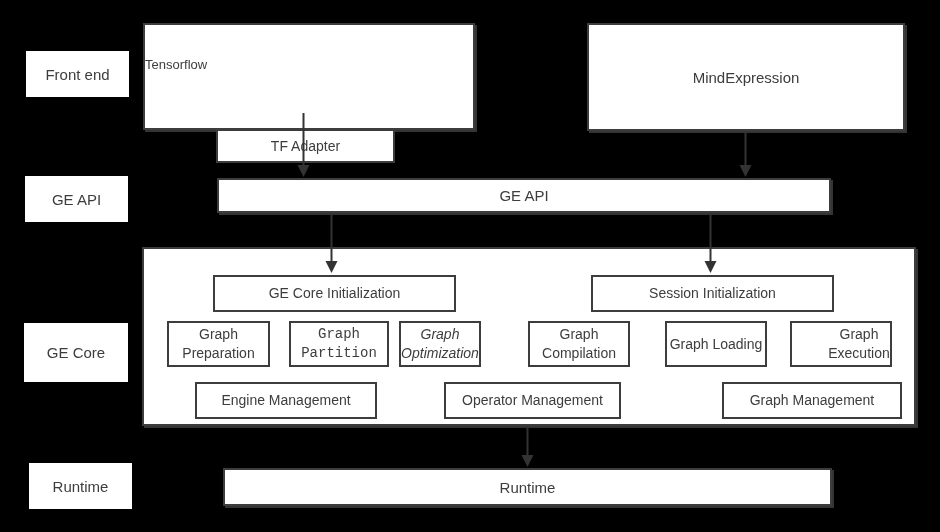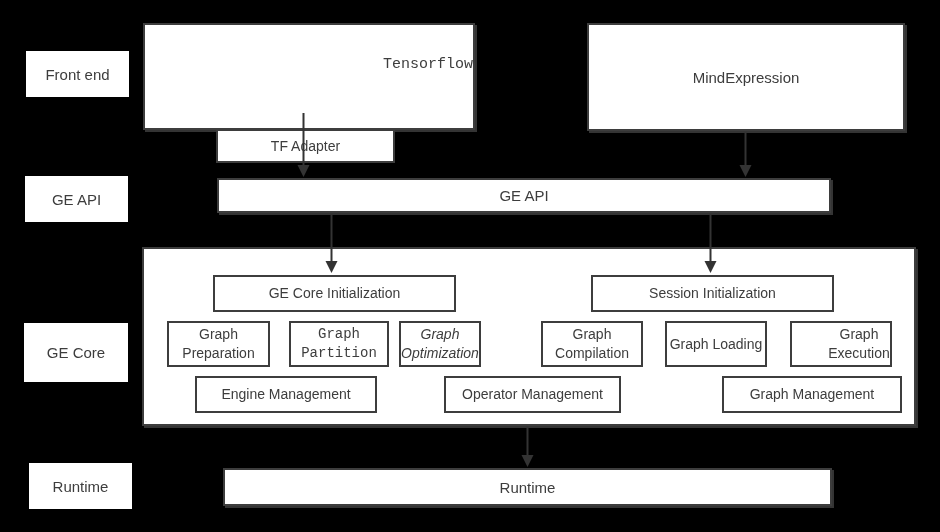--- a/index.html
+++ b/index.html
@@ -11,44 +11,44 @@
     position:absolute;background:#ffffff;border:2px solid #3d3d3d;box-sizing:border-box;
     display:flex;align-items:center;justify-content:center;text-align:center;
     font-size:14px;line-height:19px;color:#3d3d3d;
   }
   .big{box-shadow:2px 2px 0 rgba(150,150,150,0.35);font-size:15px;}
   .side-label{
     position:absolute;background:#ffffff;border:none;box-sizing:border-box;
     display:flex;align-items:center;justify-content:center;text-align:right;
     font-size:15px;color:#3d3d3d;
   }
-  .container-title{position:absolute;top:30px;left:0;right:0;text-align:right;font-size:15px;line-height:20px;font-family:Liberation Mono, monospace;}
+  .container-title{position:absolute;top:30px;left:0;right:0;text-align:left;font-size:13px;line-height:20px;}
   
   #lbl-front-end{left:26px;top:51px;width:103px;height:46px;}
   #lbl-ge-api{left:25px;top:176px;width:103px;height:46px;}
   #lbl-ge-core{left:24px;top:323px;width:104px;height:59px;}
   #lbl-runtime{left:29px;top:463px;width:103px;height:46px;}
   
   #box-tensorflow{left:143px;top:23px;width:332px;height:107px;display:block;}
   #box-tf-adapter{left:71px;top:56px;width:179px;height:34px;margin-top:48px;}
   #box-mindexpression{left:587px;top:23px;width:318px;height:108px;}
   
   #bar-ge-api{left:217px;top:178px;width:614px;height:35px;}
   
   #box-ge-core{left:142px;top:247px;width:774px;height:179px;display:block;}
   #box-ge-core-init{left:69px;top:26px;width:243px;height:37px;}
   #box-session-init{left:447px;top:26px;width:243px;height:37px;}
   .module{top:72px;height:46px;}
   #box-graph-preparation{left:23px;width:103px;}
   #box-graph-partition{left:145px;width:100px;font-family:Liberation Mono, monospace;}
   #box-graph-optimization{left:255px;width:82px;font-style:italic;}
-  #box-graph-compilation{left:397px;width:102px;}
+  #box-graph-compilation{left:384px;width:102px;}
   #box-graph-loading{left:521px;width:102px;}
   #box-graph-execution{left:646px;width:102px;padding-left:36px;}
-  .mgmt{top:127px;height:37px;}
+  .mgmt{top:133px;height:37px;}
   #box-engine-management{left:51px;width:182px;}
   #box-operator-management{left:300px;width:177px;}
   #box-graph-management{left:548px;width:180px;margin-left:30px;}
   
   #bar-runtime{left:223px;top:468px;width:609px;height:38px;}
   
   #arrows{position:absolute;left:0;top:0;width:940px;height:532px;pointer-events:none;z-index:10;}
   #arrows line{stroke:#333333;stroke-width:2;}
   #arrows polygon{fill:#333333;}
 </style>

